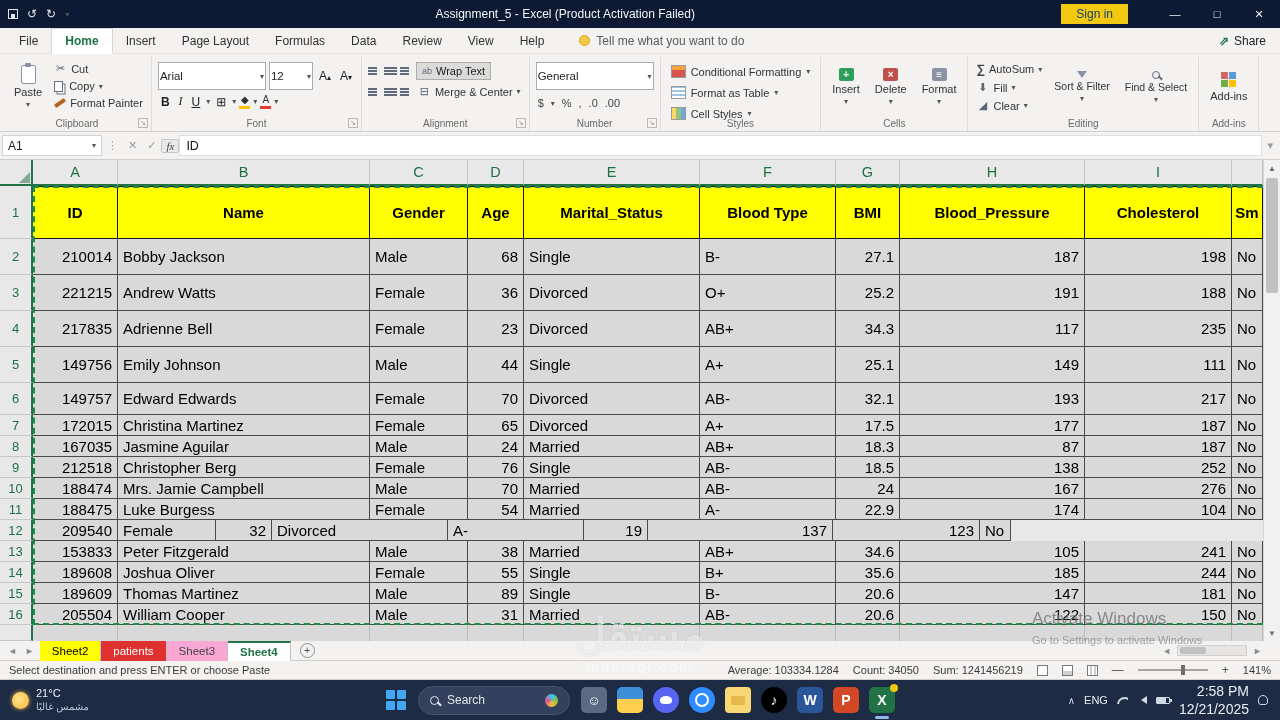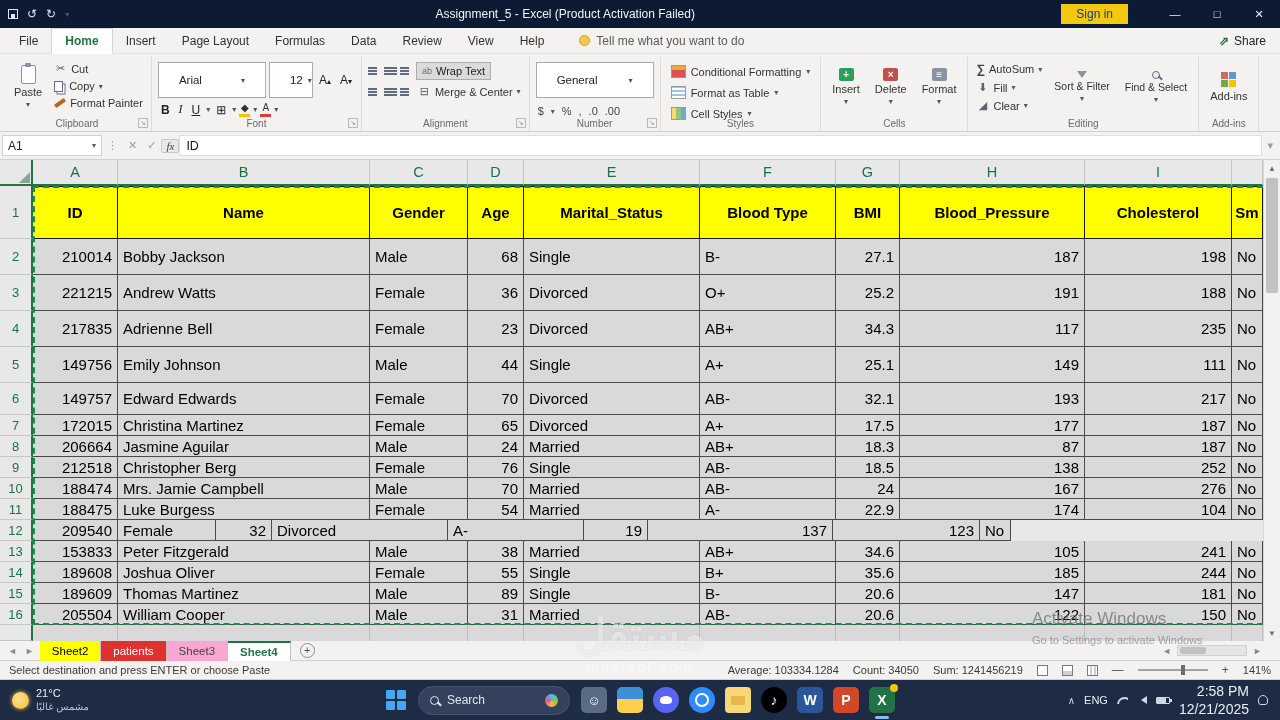--- a/index.html
+++ b/index.html
@@ -37,21 +37,21 @@
   .minicol{display:flex;flex-direction:column;gap:3px;padding-top:2px}
   .rbtn{display:flex;align-items:center;gap:4px;font-size:11px;color:#333;padding:1px 2px;white-space:nowrap}
   .dd{font-size:8px;color:#555}
   .ic{width:13px;display:inline-flex;justify-content:center;color:#5a6575;font-size:11px}
   .clipicon{width:15px;height:19px;border:1.5px solid #8a93a3;background:#fff;border-radius:2px;position:relative}
   .clipicon::before{content:'';position:absolute;top:-3px;left:3px;width:6px;height:4px;background:#8a93a3;border-radius:1px}
   .copyic{width:9px;height:11px;border:1px solid #667085;background:#fff;box-shadow:2.5px 2.5px 0 -1px #fff,2.5px 2.5px 0 0 #667085;margin-right:2px}
   .brushic{width:12px;height:4px;background:#b5651d;transform:rotate(-35deg);border-radius:1px}
   .frow{display:flex;align-items:center;gap:3px}
   .fcol{display:flex;flex-direction:column;gap:4px;padding-top:3px}
-  .combo{background:#fff;border:1px solid #ababab;height:36px;display:flex;align-items:center;gap:5px;padding:0 20px;font-size:11.5px;color:#222}
+  .combo{background:#fff;border:1px solid #ababab;height:28px;display:flex;align-items:center;gap:5px;padding:0 1px;font-size:11.5px;color:#222}
   .combo .dd{margin-left:auto}
   .fontbtn{font-size:12px;padding:0 3px;color:#222}
   .bold{font-weight:bold}.ital{font-style:italic;font-family:"Liberation Serif",serif}.undl{text-decoration:underline}
   .coloric{display:inline-flex;flex-direction:column;align-items:center;line-height:1;gap:1px}
   .coloric .gl{font-size:10px;color:#333}
   .cbar{width:11px;height:3px;display:block}
   .cbar-orange{background:#ffc000}.cbar-red{background:#e03c31}
   .alic{width:13px;height:10px;position:relative;display:inline-block}
   .alic::before{content:'';position:absolute;left:0;top:1px;width:13px;height:2px;background:#5f6b7a;box-shadow:0 3px 0 #5f6b7a,0 6px 0 #5f6b7a}
   .alic.short::before{width:9px}
@@ -531,21 +531,21 @@
           <div class="cell num" style="width: 56px;">65</div>
           <div class="cell" style="width: 176px;">Divorced</div>
           <div class="cell" style="width: 136px;">A+</div>
           <div class="cell num" style="width: 64px;">17.5</div>
           <div class="cell num" style="width: 185px;">177</div>
           <div class="cell num" style="width: 147px;">187</div>
           <div class="cell" style="width: 31px;">No</div>
         </div>
         <div class="srow" style="height: 21px;">
           <div class="rownum">8</div>
-          <div class="cell num" style="width: 85px;">206664</div>
+          <div class="cell num" style="width: 85px;">167035</div>
           <div class="cell" style="width: 252px;">Jasmine Aguilar</div>
           <div class="cell" style="width: 98px;">Male</div>
           <div class="cell num" style="width: 56px;">24</div>
           <div class="cell" style="width: 176px;">Married</div>
           <div class="cell" style="width: 136px;">AB+</div>
           <div class="cell num" style="width: 64px;">18.3</div>
           <div class="cell num" style="width: 185px;">87</div>
           <div class="cell num" style="width: 147px;">187</div>
           <div class="cell" style="width: 31px;">No</div>
         </div>

